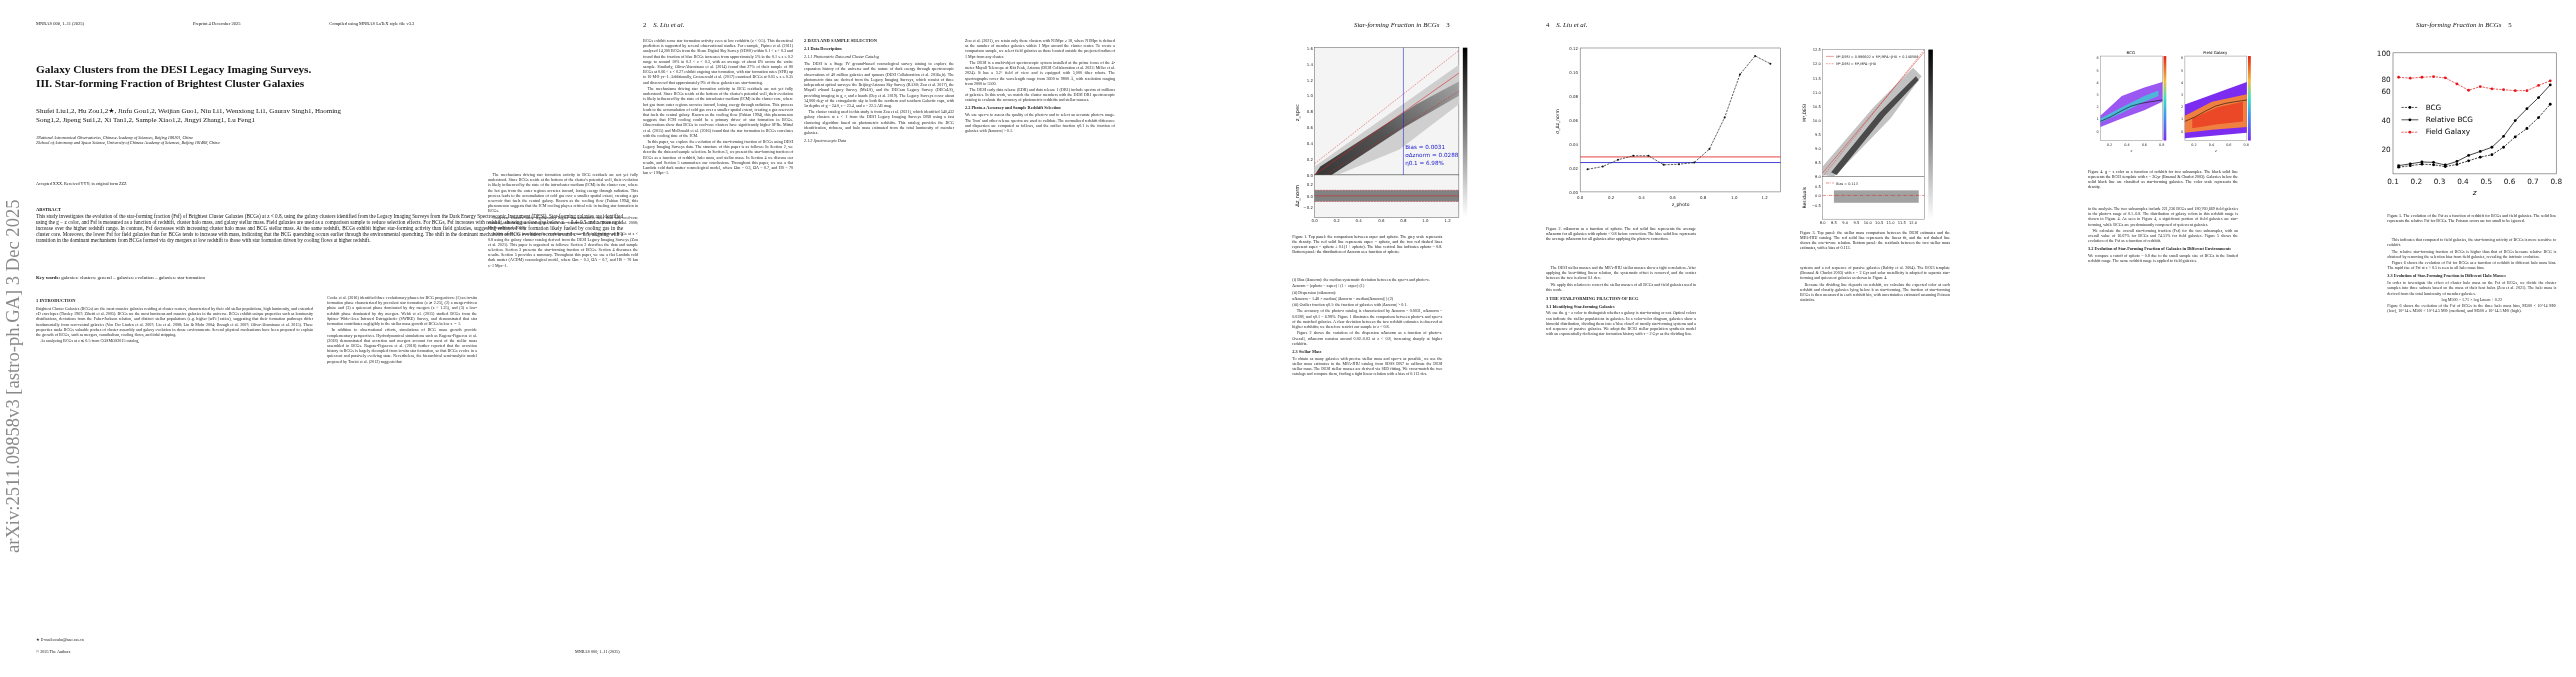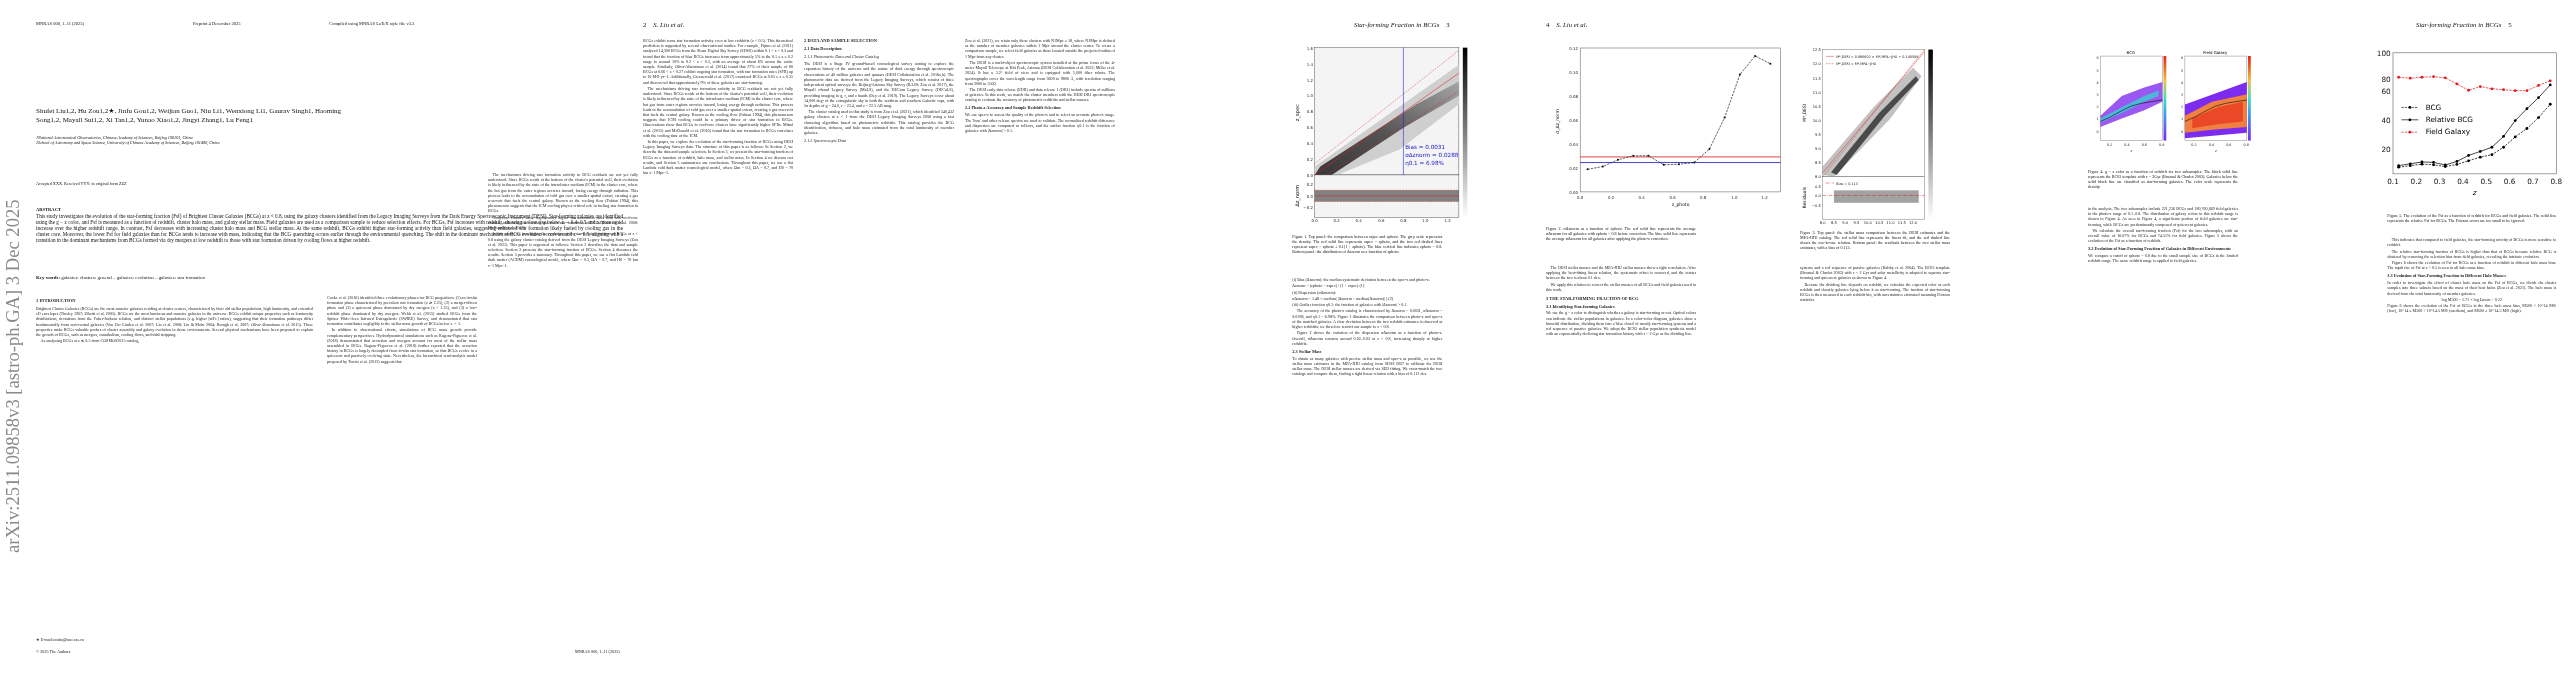--- a/index.html
+++ b/index.html
@@ -27,21 +27,22 @@
   svg text{font-family:"DejaVu Sans",sans-serif;}
 </style>
 </head>
 <body>
 
 <div class="arxiv">arXiv:2511.09858v3  [astro-ph.GA]  3 Dec 2025</div>
 
 <div class="page" style="left:0;width:324px;">
   <div class="hdr" style="left:36px;font-size:4.5px;">MNRAS 000, 1–11 (2025)</div>
   <div class="hdr" style="left:193px;font-size:4.5px;">Preprint 4 December 2025</div>
-  <div class="authors">Shufei Liu1,2, Hu Zou1,2★, Jinfu Gou1,2, Weijian Guo1, Niu Li1, Wenxiong Li1, Gaurav Singh1, Haoming Song1,2, Mayall Sui1,2, Xi Tan1,2, Yunao Xiao1,2, Jingyi Zhang1, Lu Feng1</div>
+  <div class="title">Galaxy Clusters from the DESI Legacy Imaging Surveys. III. Star-forming Fraction of Brightest Cluster Galaxies</div>
+  <div class="authors">Shufei Liu1,2, Hu Zou1,2★, Jinfu Gou1,2, Weijian Guo1, Niu Li1, Wenxiong Li1, Gaurav Singh1, Haoming Song1,2, Jipeng Sui1,2, Xi Tan1,2, Sample Xiao1,2, Jingyi Zhang1, Lu Feng1</div>
   <div class="affil">
     <div>1National Astronomical Observatories, Chinese Academy of Sciences, Beijing 100101, China</div>
     <div>2School of Astronomy and Space Science, University of Chinese Academy of Sciences, Beijing 101408, China</div>
   </div>
   <div class="accepted">Accepted XXX. Received YYY; in original form ZZZ</div>
   <div class="abs-h">ABSTRACT</div>
   <div class="abstract">This study investigates the evolution of the star-forming fraction (Fsf) of Brightest Cluster Galaxies (BCGs) at z &lt; 0.8, using the galaxy clusters identified from the Legacy Imaging Surveys from the Dark Energy Spectroscopic Instrument (DESI). Star-forming galaxies are identified using the g − z color, and Fsf is measured as a function of redshift, cluster halo mass, and galaxy stellar mass. Field galaxies are used as a comparison sample to reduce selection effects. For BCGs, Fsf increases with redshift, showing a slow rise below z ∼ 0.4–0.5 and a more rapid increase over the higher redshift range. In contrast, Fsf decreases with increasing cluster halo mass and BCG stellar mass. At the same redshift, BCGs exhibit higher star-forming activity than field galaxies, suggesting enhanced star formation likely fueled by cooling gas in the cluster core. Moreover, the lower Fsf for field galaxies than for BCGs tends to increase with mass, indicating that the BCG quenching occurs earlier through the environmental quenching. The shift in the dominant mechanism of BCG evolution occurs around z ∼ 0.5, aligning with a transition in the dominant mechanisms from BCGs formed via dry mergers at low redshift to those with star formation driven by cooling flows at higher redshift.</div>
   <div class="keywords"><b>Key words:</b> <span>galaxies: clusters: general – galaxies: evolution – galaxies: star formation</span></div>
 
   <div class="col" style="left:36px;top:295px;width:277px;">

